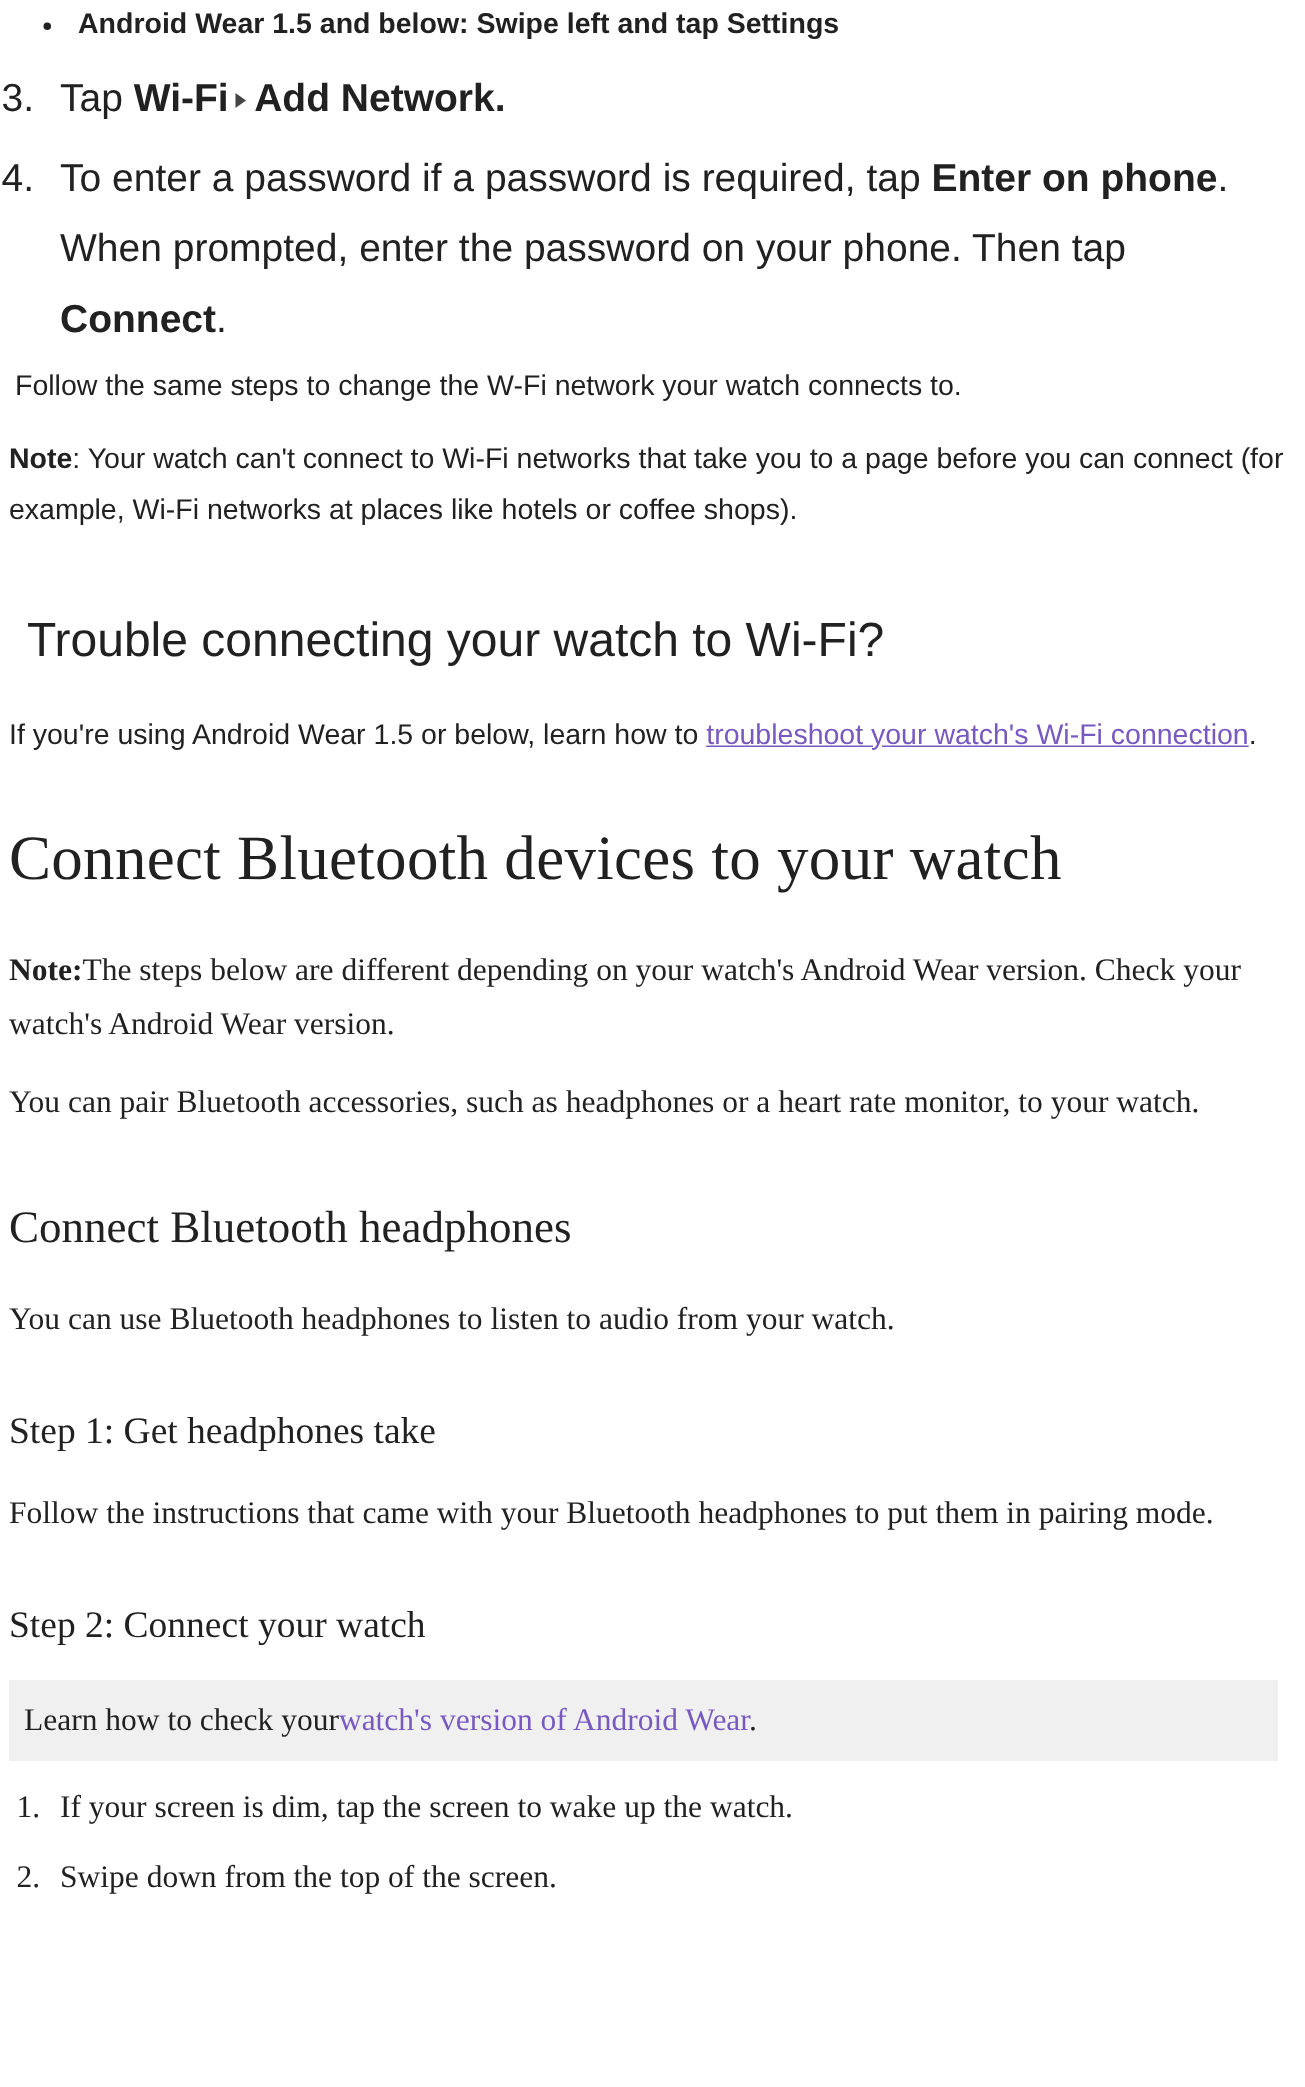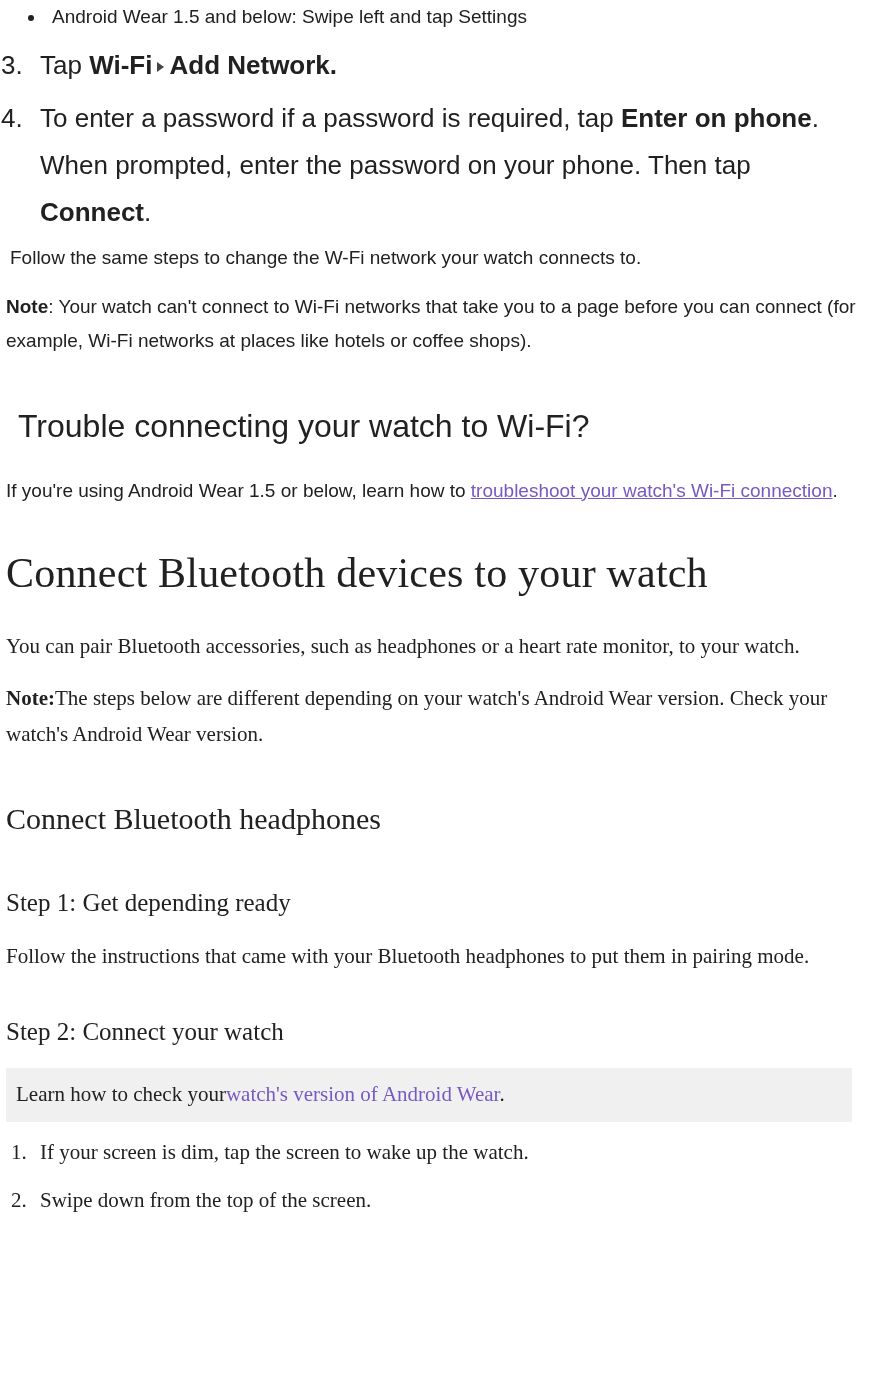--- a/index.html
+++ b/index.html
@@ -6,21 +6,21 @@
   html, body { margin: 0; padding: 0; }
   body {
     font-family: Arial, Helvetica, sans-serif;
     color: #212121;
     line-height: 1.8;
     width: 870px;
     background: #ffffff;
   }
   .doc { padding: 0 6px 18px 6px; }
   ul.bullet { margin: 0 0 8px 0; padding-left: 40px; }
-  ul.bullet li { font-size: 19px; color: #212121; padding-left: 6px; }
+  ul.bullet li { font-size: 19px; color: #212121; padding-left: 6px; font-weight: bold; }
   ol.num { margin: 0 0 6px 0; padding-left: 24px; }
   ol.num li { font-size: 26px; color: #212121; padding-left: 10px; margin-bottom: 6px; }
   .arr { display:inline-block; width:0; height:0; border-top:5px solid transparent; border-bottom:5px solid transparent; border-left:7px solid #444; margin:0 5px 1px 5px; vertical-align:middle; }
   .p { font-size: 19px; color: #212121; margin: 6px 0 14px 0; }
   .p.indent { margin-left: 4px; }
   h2.sans {
     font-family: Arial, Helvetica, sans-serif;
     font-weight: 400;
     font-size: 32px;
     color: #212121;
@@ -64,30 +64,31 @@
   </p>
 
   <h2 class="sans">Trouble connecting your watch to Wi-Fi?</h2>
 
   <p class="p">
     <span>If you're using Android Wear 1.5 or below, learn how to </span><a href="#" class="lnk">troubleshoot your watch's Wi-Fi connection</a><span>.</span>
   </p>
 
   <h1 class="serif">Connect Bluetooth devices to your watch</h1>
 
-  <p class="serif">You can pair Bluetooth accessories, such as headphones or a heart rate monitor, to your watch.</p>
-
   <p class="serif">
     <span class="bold">Note:</span><span>The steps below are different depending on your watch's Android Wear version. Check your watch's Android Wear version.</span>
   </p>
 
+  <p class="serif">You can pair Bluetooth accessories, such as headphones or a heart rate monitor, to your watch.</p>
+
   <h2 class="serif">Connect Bluetooth headphones</h2>
 
+  <p class="serif">You can use Bluetooth headphones to listen to audio from your watch.</p>
 
-  <h3 class="serif">Step 1: Get depending ready</h3>
+  <h3 class="serif">Step 1: Get headphones take</h3>
 
   <p class="serif">Follow the instructions that came with your Bluetooth headphones to put them in pairing mode.</p>
 
   <h3 class="serif">Step 2: Connect your watch</h3>
 
   <div class="serif shaded">
     <span>Learn how to check your</span><a href="#">watch's version of Android Wear</a><span>.</span>
   </div>
 
   <ol class="serif">

